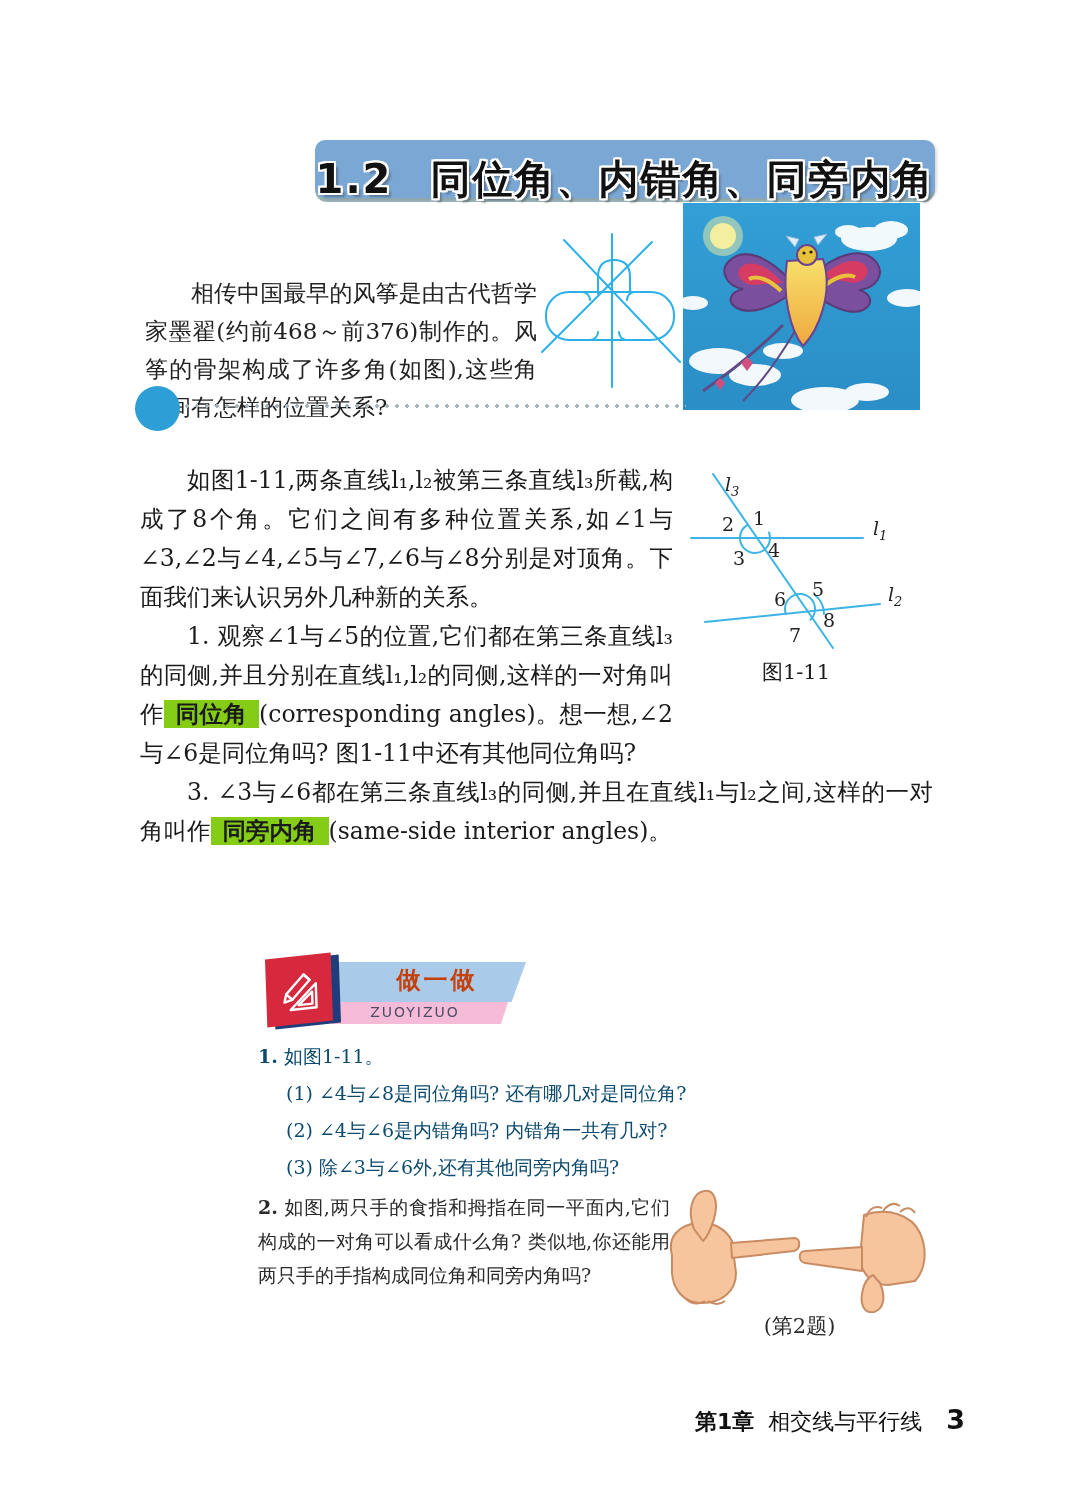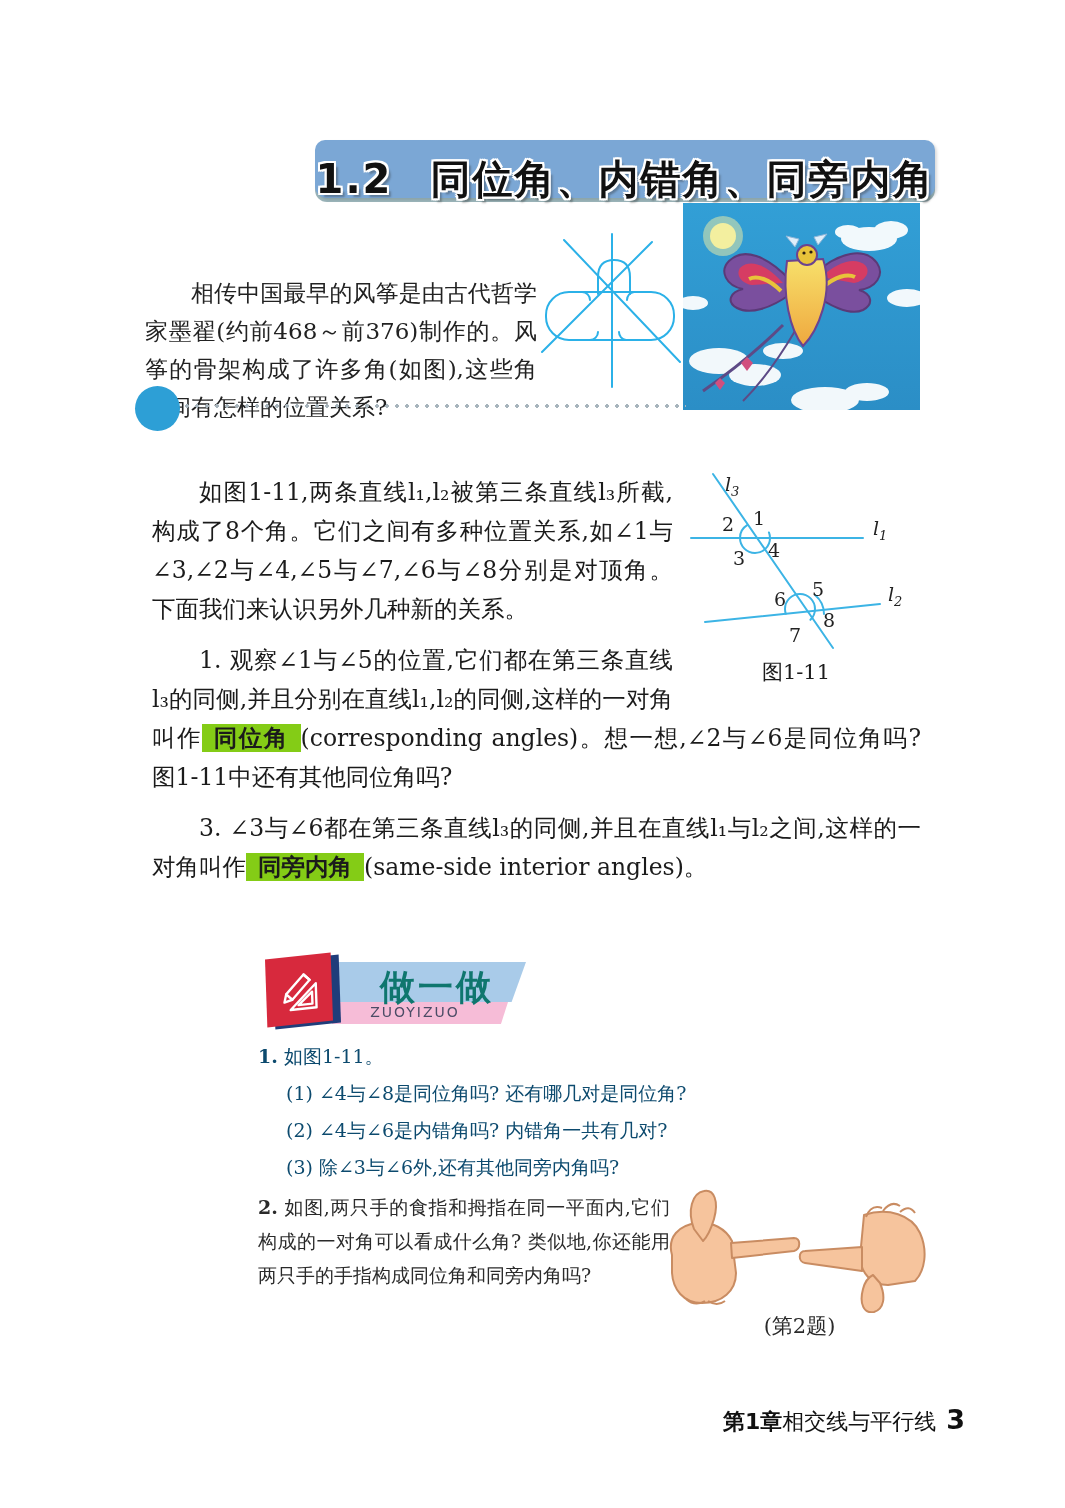--- a/index.html
+++ b/index.html
@@ -27,33 +27,33 @@
       background-image:radial-gradient(circle,#a7b4bc 1.7px,transparent 1.9px);
       background-size:10px 8px;background-repeat:repeat-x;}
 
   
   .kite-frame{position:absolute;left:538px;top:232px;width:148px;height:178px;}
   .kite-photo{position:absolute;left:683px;top:203px;width:237px;height:207px;}
 
   
   .main-text{position:absolute;left:140px;top:461px;width:793px;
              font-size:23.5px;line-height:39px;text-align:justify;color:#1b1b1b;}
-  .main-text p{margin:12px;text-indent:2em;}
+  .main-text p{margin:0;text-indent:2em;}
   .fig11{float:right;width:250px;height:232px;margin:0 0 4px 10px;}
   .hl{background:#84cc16;font-weight:bold;padding:0 12px;}
 
   
   .activity{position:absolute;left:262px;top:950px;width:280px;height:84px;}
   .act-blue{position:absolute;left:24px;top:12px;width:240px;height:40px;background:#a9cbe9;
             clip-path:polygon(0 0,100% 0,94% 100%,0 100%);}
   .act-pink{position:absolute;left:70px;top:52px;width:176px;height:22px;background:#f6bcd7;
             clip-path:polygon(0 0,100% 0,96% 100%,0 100%);}
   .act-title{position:absolute;left:95px;top:14px;width:160px;text-align:center;
              font-family:"DejaVu Sans","Liberation Sans",sans-serif;
-             font-size:35px;font-weight:bold;color:#0f766e;letter-spacing:3px;}
+             font-size:24px;font-weight:bold;color:#c2410c;letter-spacing:3px;}
   .act-sub{position:absolute;left:78px;top:54px;width:150px;text-align:center;
            font-family:"DejaVu Sans","Liberation Sans",sans-serif;
            font-size:14px;color:#4c4c66;letter-spacing:2px;}
   .act-badge-shadow{position:absolute;left:12px;top:8px;width:66px;height:68px;background:#1f3d7a;
             transform:rotate(-6deg) skewX(-4deg);}
   .act-badge{position:absolute;left:4px;top:6px;width:66px;height:68px;background:#d7293d;
             transform:rotate(-6deg) skewX(-4deg);display:flex;align-items:center;justify-content:center;}
 
   
   .questions{position:absolute;left:258px;top:1038px;width:580px;
@@ -62,21 +62,21 @@
   .q-line{margin:0 0 0 0;}
   .q-sub{margin-left:28px;}
   .q2{position:absolute;left:258px;top:1190px;width:412px;
       font-size:19px;line-height:34px;text-align:justify;color:#2a2a2a;}
   .q2 .q-num{font-weight:bold;}
   .hands{position:absolute;left:652px;top:1185px;width:295px;height:128px;}
   .hands-cap{position:absolute;left:652px;top:1312px;width:295px;text-align:center;
              font-size:21px;color:#2a2a2a;}
 
   
-  .footer{position:absolute;right:100px;top:1404px;display:flex;align-items:baseline;
+  .footer{position:absolute;right:100px;top:1404px;display:flex;align-items:baseline;gap:14px;
           font-family:"DejaVu Sans","Liberation Sans",sans-serif;color:#111;}
   .footer .ch{font-size:22px;font-weight:bold;}
   .footer .ti{font-size:22px;}
   .footer .pg{font-size:27px;font-weight:bold;margin-left:10px;}
 
   svg text{font-family:"DejaVu Serif","Liberation Serif",serif;}
   .fig-lab{font-style:italic;font-size:19px;fill:#222;}
   .fig-num{font-size:19px;fill:#222;}
 </style>
 </head>

